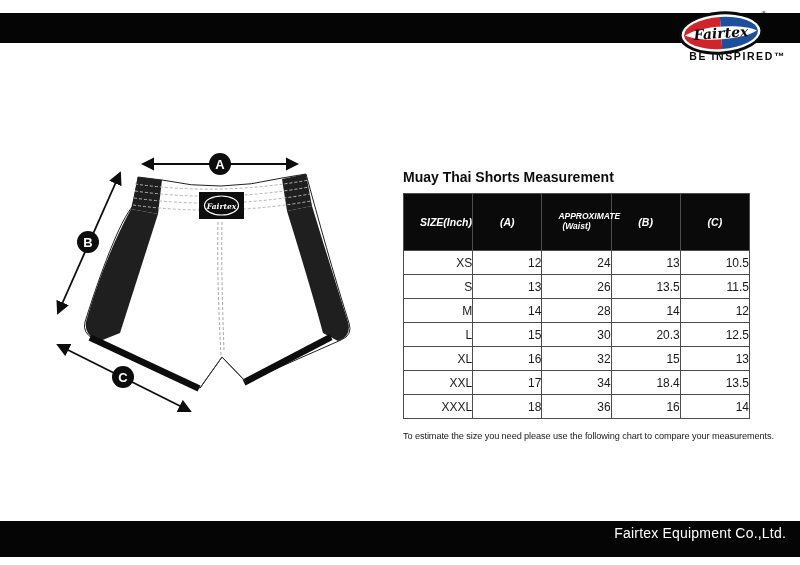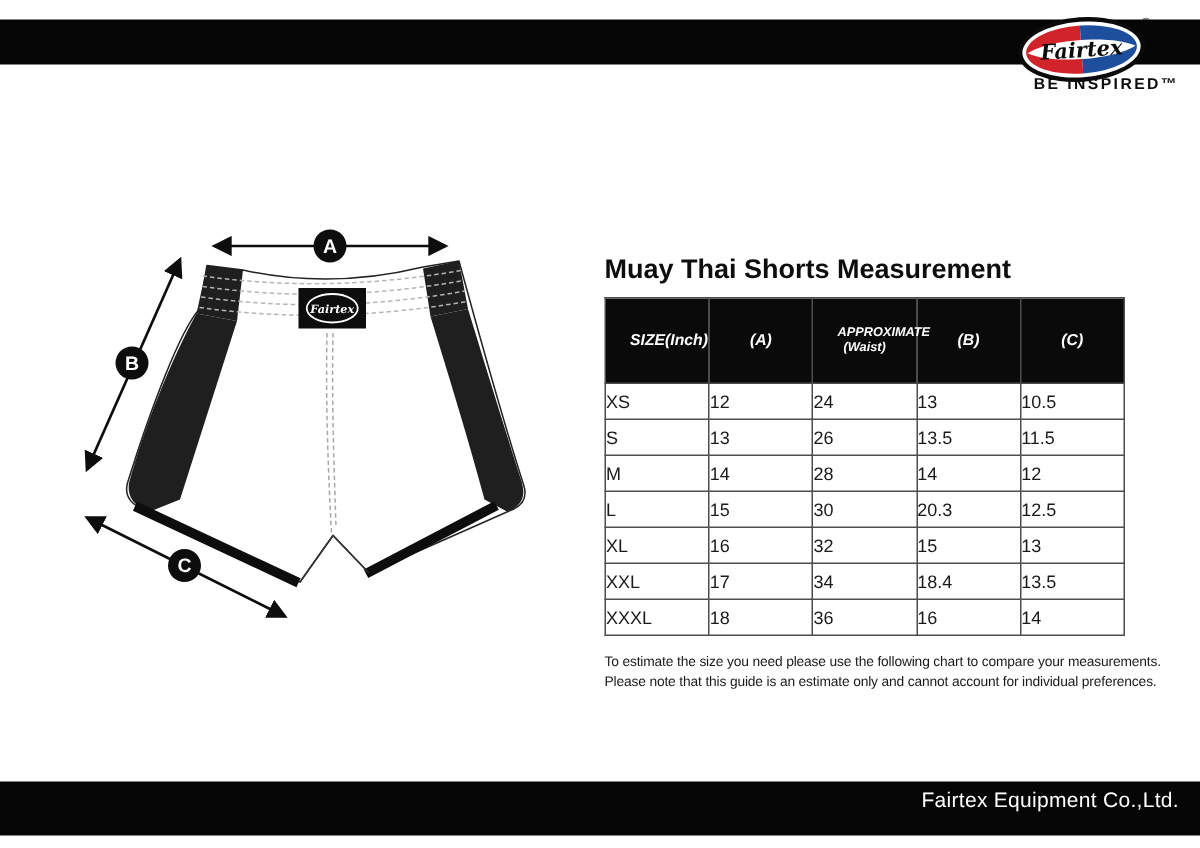--- a/index.html
+++ b/index.html
@@ -7,27 +7,27 @@
         font-family:"Liberation Sans",sans-serif;color:#111;}
   .top-bar{position:absolute;left:0;top:13px;width:800px;height:30px;background:#050505;}
   .bottom-bar{position:absolute;left:0;top:521px;width:800px;height:36px;background:#050505;
         color:#fff;font-size:14px;line-height:24px;text-align:right;padding-right:14px;
         box-sizing:border-box;letter-spacing:.2px;}
   .logo-svg{position:absolute;left:676px;top:8px;}
   .tagline{position:absolute;left:670px;top:50px;width:116px;text-align:right;
         font-weight:bold;font-size:10.5px;letter-spacing:1.6px;color:#0d0d0d;white-space:nowrap;}
   .diagram-svg{position:absolute;left:30px;top:130px;}
   .measure-panel{position:absolute;left:403px;top:169px;width:368px;}
-  .panel-title{margin:0 0 8px 0;font-size:18px;font-weight:bold;color:#0d0d0d;}
+  .panel-title{margin:0 0 8px 0;font-size:14px;font-weight:bold;color:#0d0d0d;}
   table.size-table{border-collapse:collapse;width:347px;table-layout:fixed;}
   .size-table th{background:#0a0a0a;color:#fff;font-style:italic;font-weight:bold;
         font-size:10.5px;height:24px;border:1px solid #4d4d4d;padding:16px;
         white-space:pre-line;line-height:1.15;text-align:center;}
   .size-table th.th-small{font-size:8.5px;}
-  .size-table td{height:23px;text-align:left;font-size:12px;border:1px solid #4d4d4d;
+  .size-table td{height:23px;text-align:right;font-size:12px;border:1px solid #4d4d4d;
         color:#1a1a1a;padding:0;}
   .note{margin-top:11px;font-size:9.2px;letter-spacing:-0.1px;line-height:1.45;
         color:#1a1a1a;white-space:nowrap;}
 </style>
 </head>
 <body>
 
 <div class="page">
 
   <div class="top-bar"></div>
@@ -169,21 +169,20 @@
             <td>XXXL</td>
             <td>18</td>
             <td>36</td>
             <td>16</td>
             <td>14</td>
           </tr>
         </tbody>
     </table>
     <div class="note">
       <div>To estimate the size you need please use the following chart to compare your measurements.</div>
-      <div>Please note that this guide is an estimate only and cannot account for individual preferences.</div>
     </div>
   </div>
 
   <div class="bottom-bar">
     <span>Fairtex Equipment Co.,Ltd.</span>
   </div>
 
 </div>
 
 </body></html>

